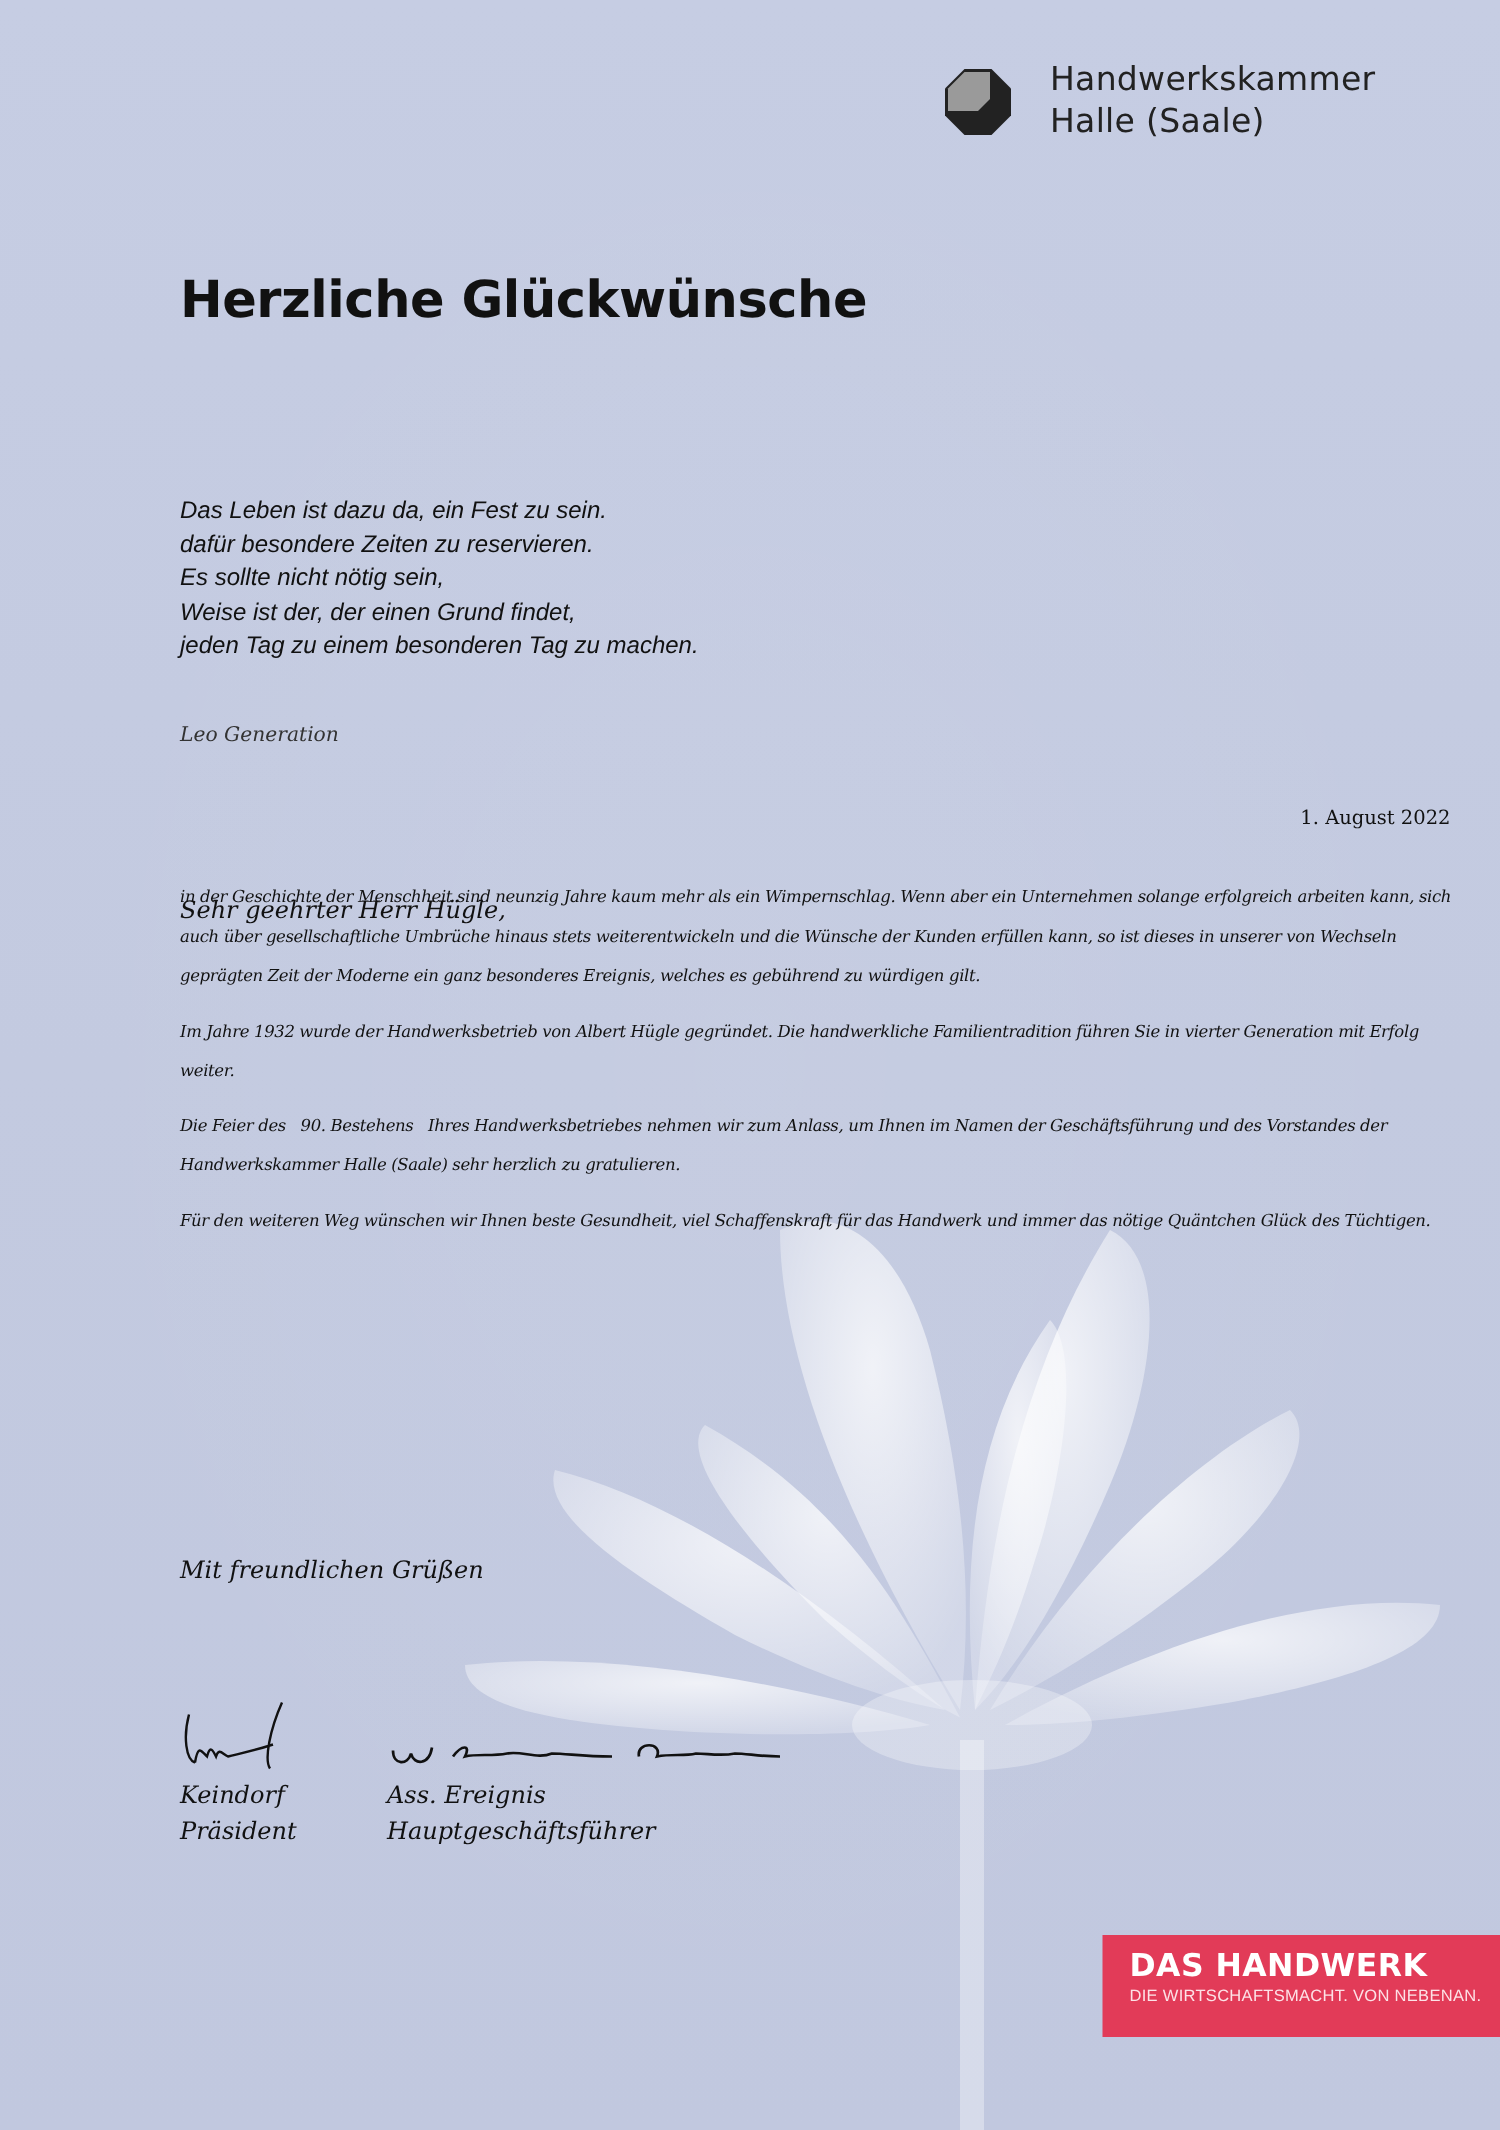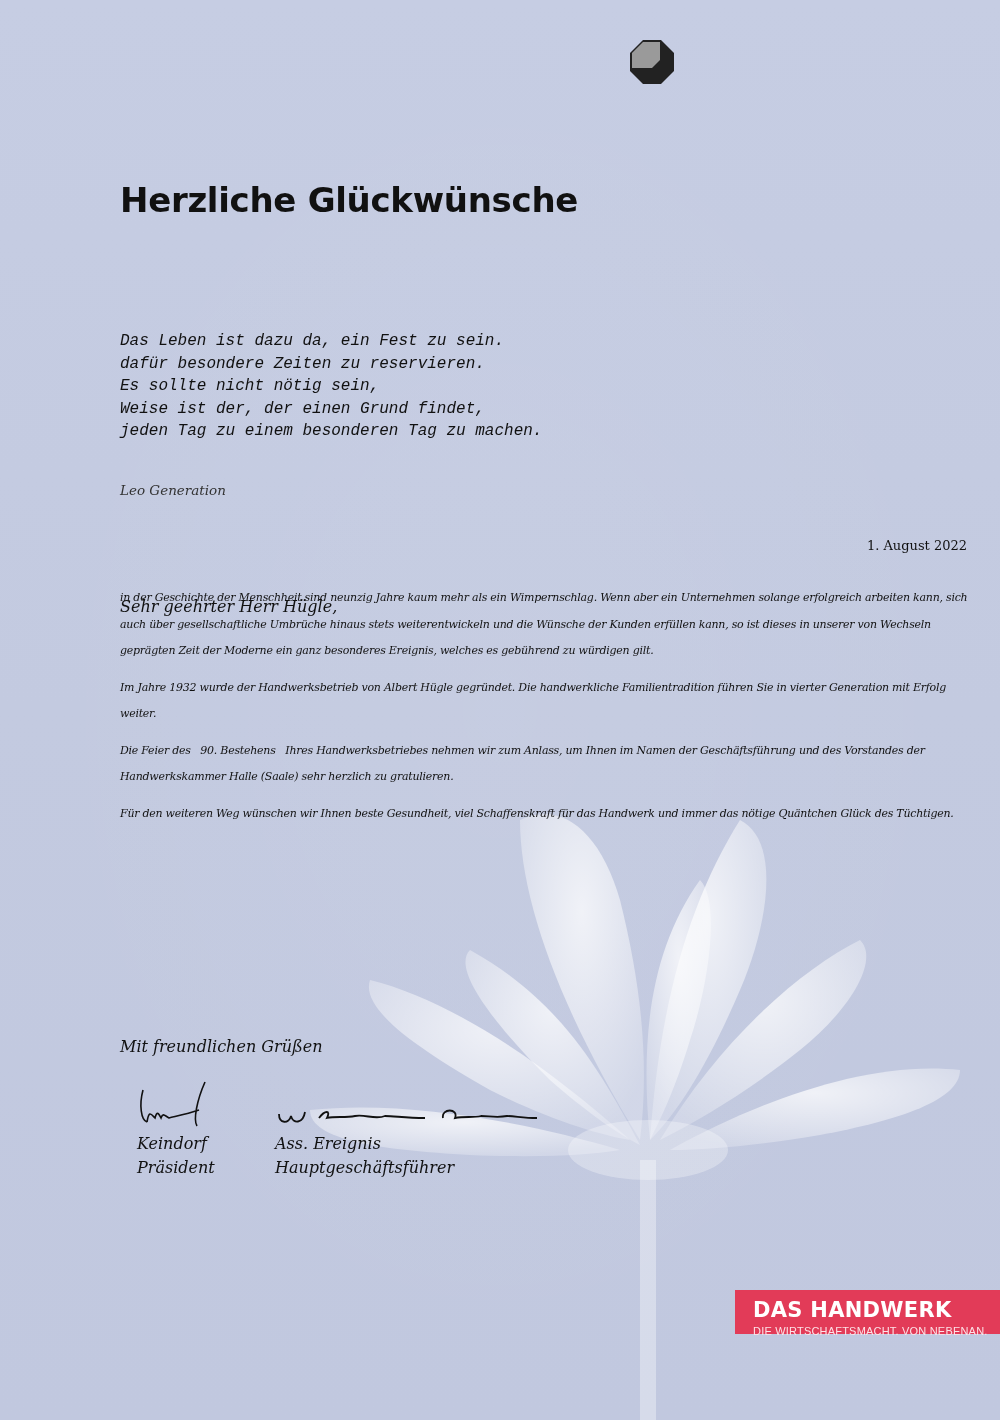--- a/index.html
+++ b/index.html
@@ -17,39 +17,39 @@
   }
   
   .flower { position:absolute; left:0; top:0; width:1000px; height:1420px; pointer-events:none; }
 
   .logo { position:absolute; left:630px; top:40px; display:flex; align-items:center; }
   .logo-mark { width:44px; height:44px; margin-right:26px; }
   .logo-text { font-family:"DejaVu Sans", sans-serif; font-size:22px; line-height:28px; color:#222; letter-spacing:0.2px; }
 
   .title { position:absolute; left:120px; top:180px; font-family:"DejaVu Sans", sans-serif; font-weight:bold; font-size:34px; color:#111; letter-spacing:-0.3px;text-align:right; }
 
-  .poem { position:absolute; left:120px; top:330px; font-style:italic; font-size:16px; line-height:22.5px; font-family:Liberation Mono, monospace; }
+  .poem { position:absolute; left:120px; top:330px; font-style:italic; font-size:16px; line-height:22.5px; font-family:Liberation Sans, sans-serif; }
   .poem div { white-space:nowrap; }
   .poem-author { position:absolute; left:120px; top:482px; font-style:italic; font-size:13.5px; color:#333; }
 
   .date { position:absolute; right:33px; top:538px; font-size:13px; }
   .salutation { position:absolute; left:120px; top:550px; font-style:italic; font-size:16px;margin-top:47px; }
 
   .body { position:absolute; left:120px; top:585px; width:850px; font-style:italic; font-size:11px; line-height:26.5px; letter-spacing:-0.25px; }
   .body p { margin:0 0 10px 0; }
 
   .closing { position:absolute; left:120px; top:1037px; font-style:italic; font-size:16px; }
 
-  .sig { position:absolute; top:1080px;margin-left:17px; }
+  .sig { position:absolute; top:1133px; }
   .sig-1 { left:120px; }
   .sig-2 { left:258px; }
   .sig-name { font-style:italic; font-size:16px; line-height:24px; }
   .sig-role { font-style:italic; font-size:16px; line-height:24px; }
 
-  .brand { position:absolute; left:735px; top:1290px; width:265px; height:44px; background:#e23b58; color:#fff; }
+  .brand { position:absolute; left:735px; top:1290px; width:265px; height:68px; background:#e23b58; color:#fff; }
   .brand-main { position:absolute; left:18px; top:8px; font-family:"DejaVu Sans", sans-serif; font-weight:bold; font-size:21px; letter-spacing:0.3px; }
   .brand-sub { position:absolute; left:18px; top:35px; font-family:"Liberation Sans", sans-serif; font-size:11px; letter-spacing:0.2px; color:#fde2e7; }
 </style>
 </head>
 <body>
 
 <div class="paper">
 
   <svg class="flower" viewBox="0 0 1000 1420">
     <defs>
@@ -70,20 +70,24 @@
     </g>
     <ellipse cx="648" cy="1150" rx="80" ry="30" fill="#ffffff" fill-opacity="0.3"></ellipse>
     <rect x="640" y="1160" width="16" height="260" fill="#ffffff" fill-opacity="0.35"></rect>
   </svg>
 
   <div class="logo">
     <svg class="logo-mark" viewBox="0 0 44 44">
       <polygon points="13,0 31,0 44,13 44,31 31,44 13,44 0,31 0,13" fill="#222"></polygon>
       <polygon points="13,2 30,2 30,20 22,28 2,28 2,13" fill="#9a9a9a"></polygon>
     </svg>
+    <div class="logo-text">
+      <div>Handwerkskammer</div>
+      <div>Halle (Saale)</div>
+    </div>
   </div>
 
   <div class="title">Herzliche Glückwünsche</div>
 
   <div class="poem">
     <div>Das Leben ist dazu da, ein Fest zu sein.</div>
     <div>dafür besondere Zeiten zu reservieren.</div>
     <div>Es sollte nicht nötig sein,</div>
     <div>Weise ist der, der einen Grund findet,</div>
     <div>jeden Tag zu einem besonderen Tag zu machen.</div>

